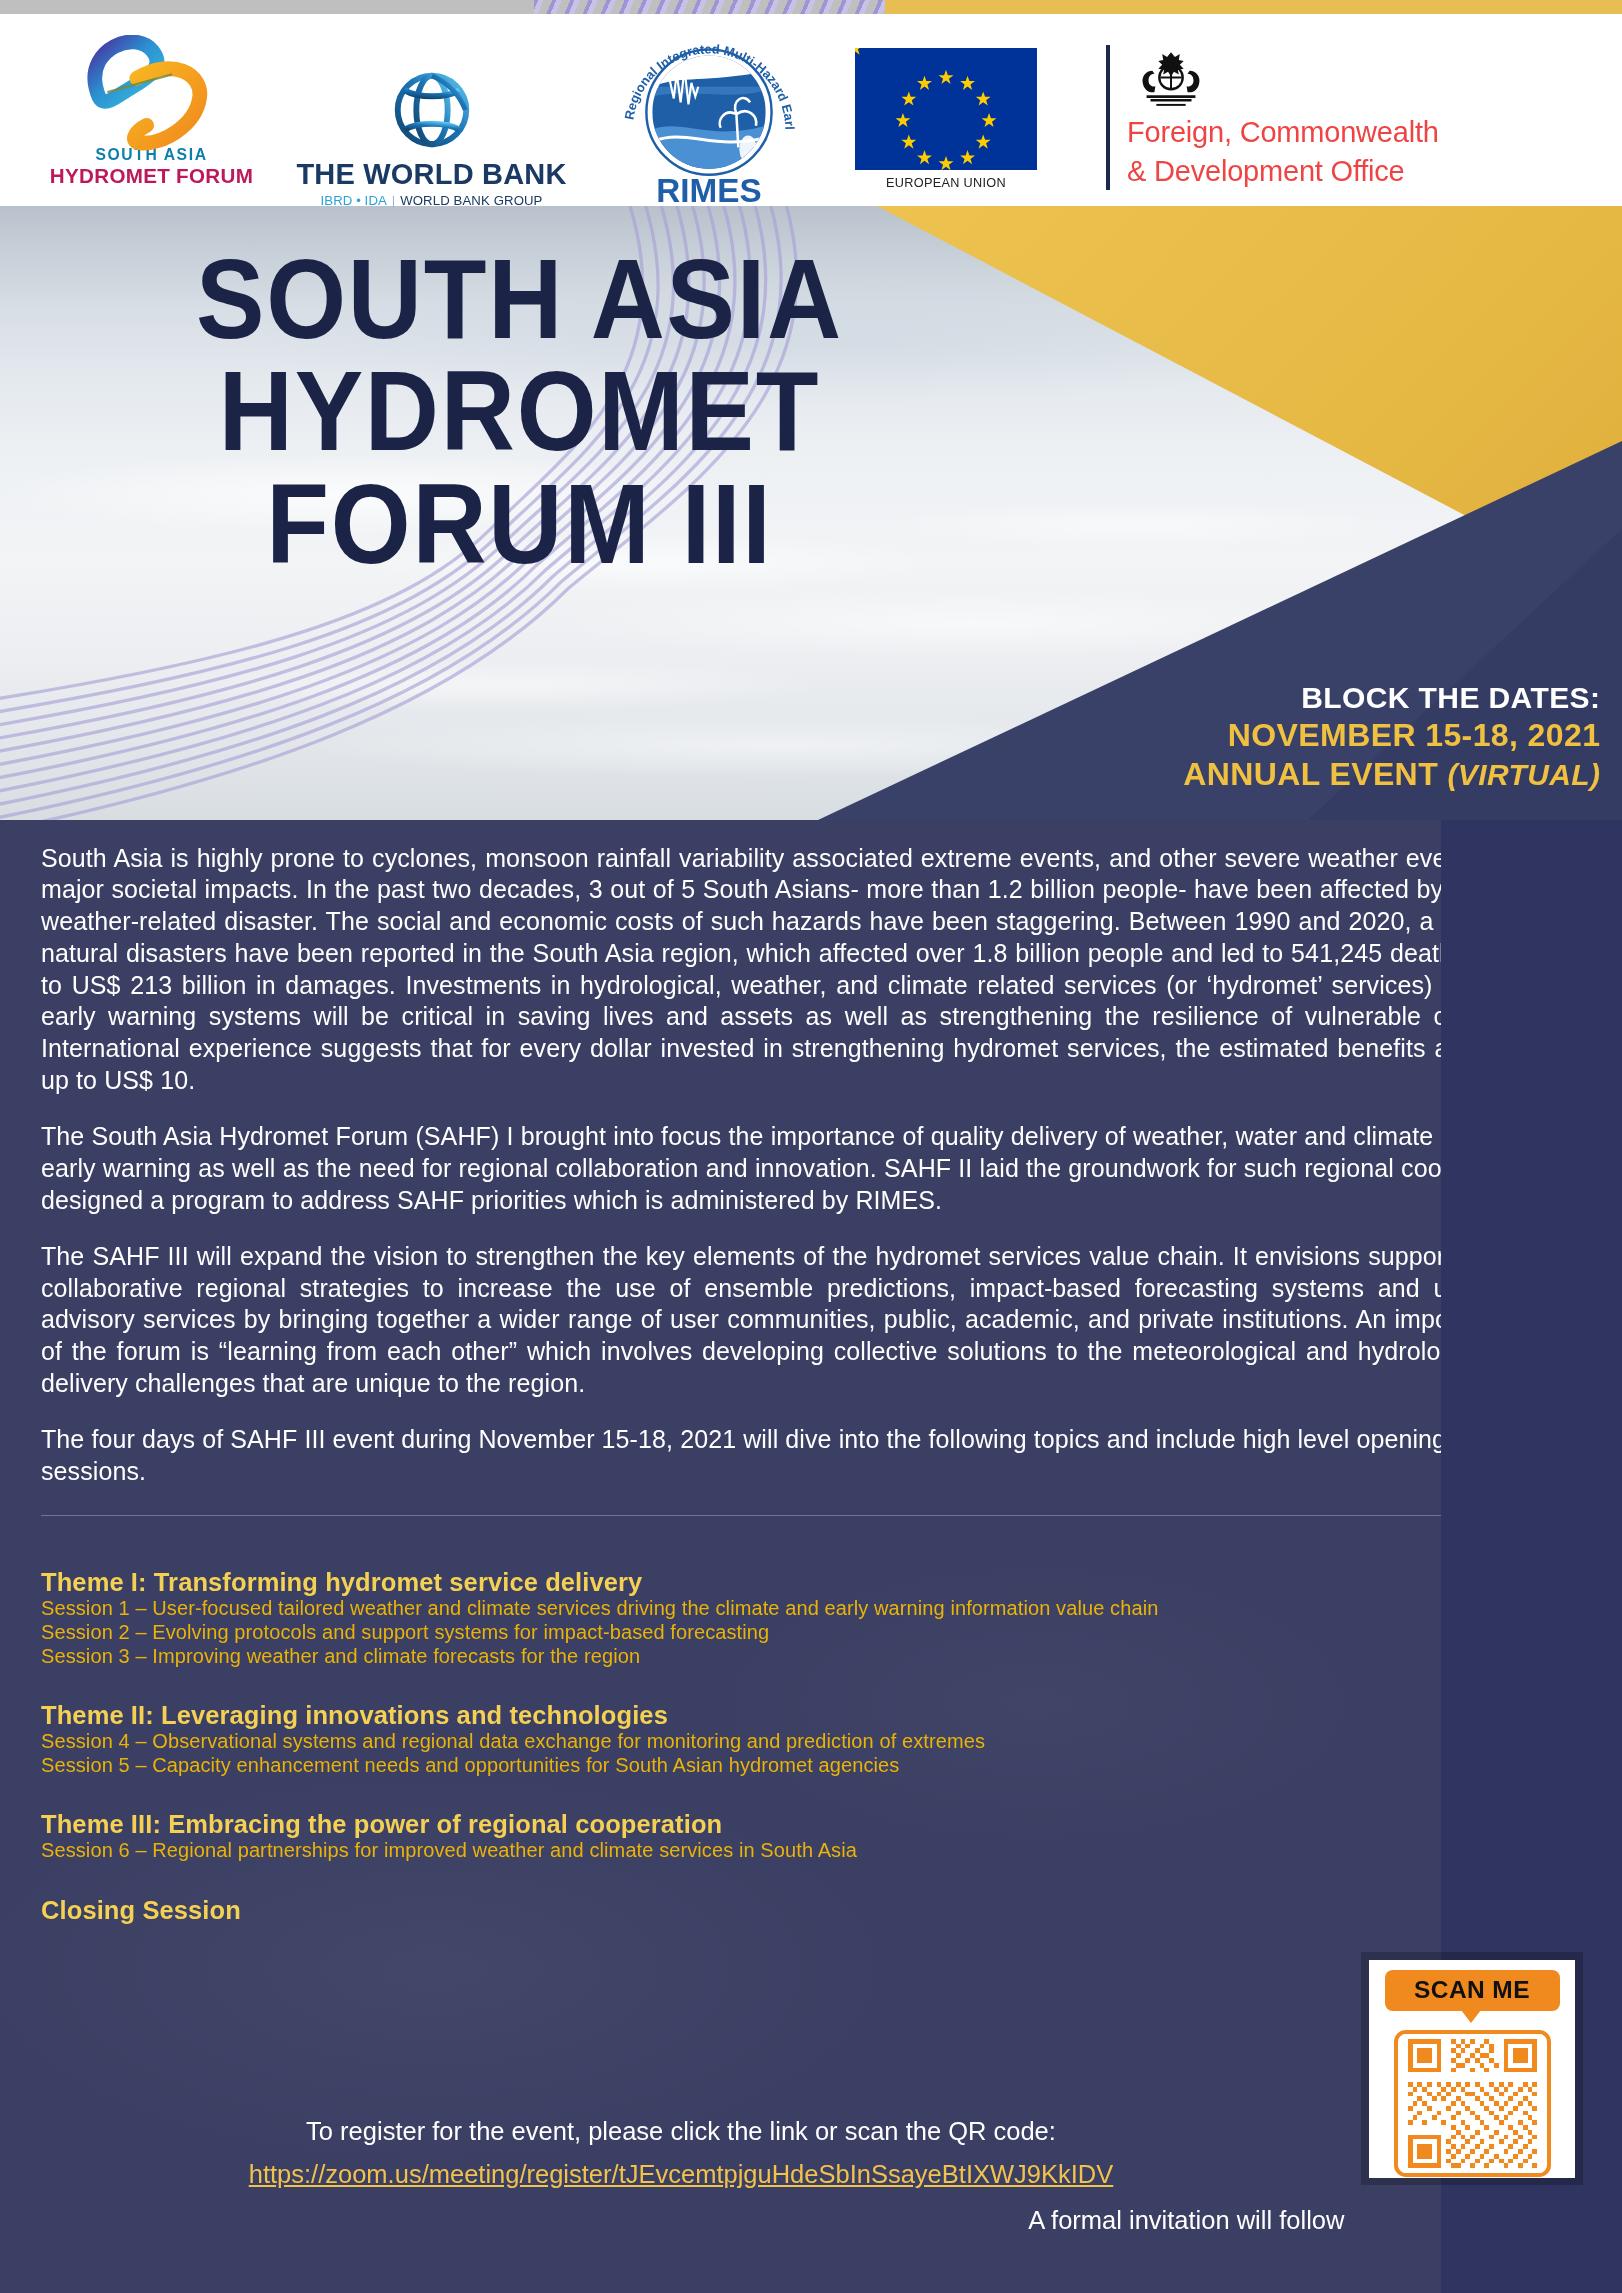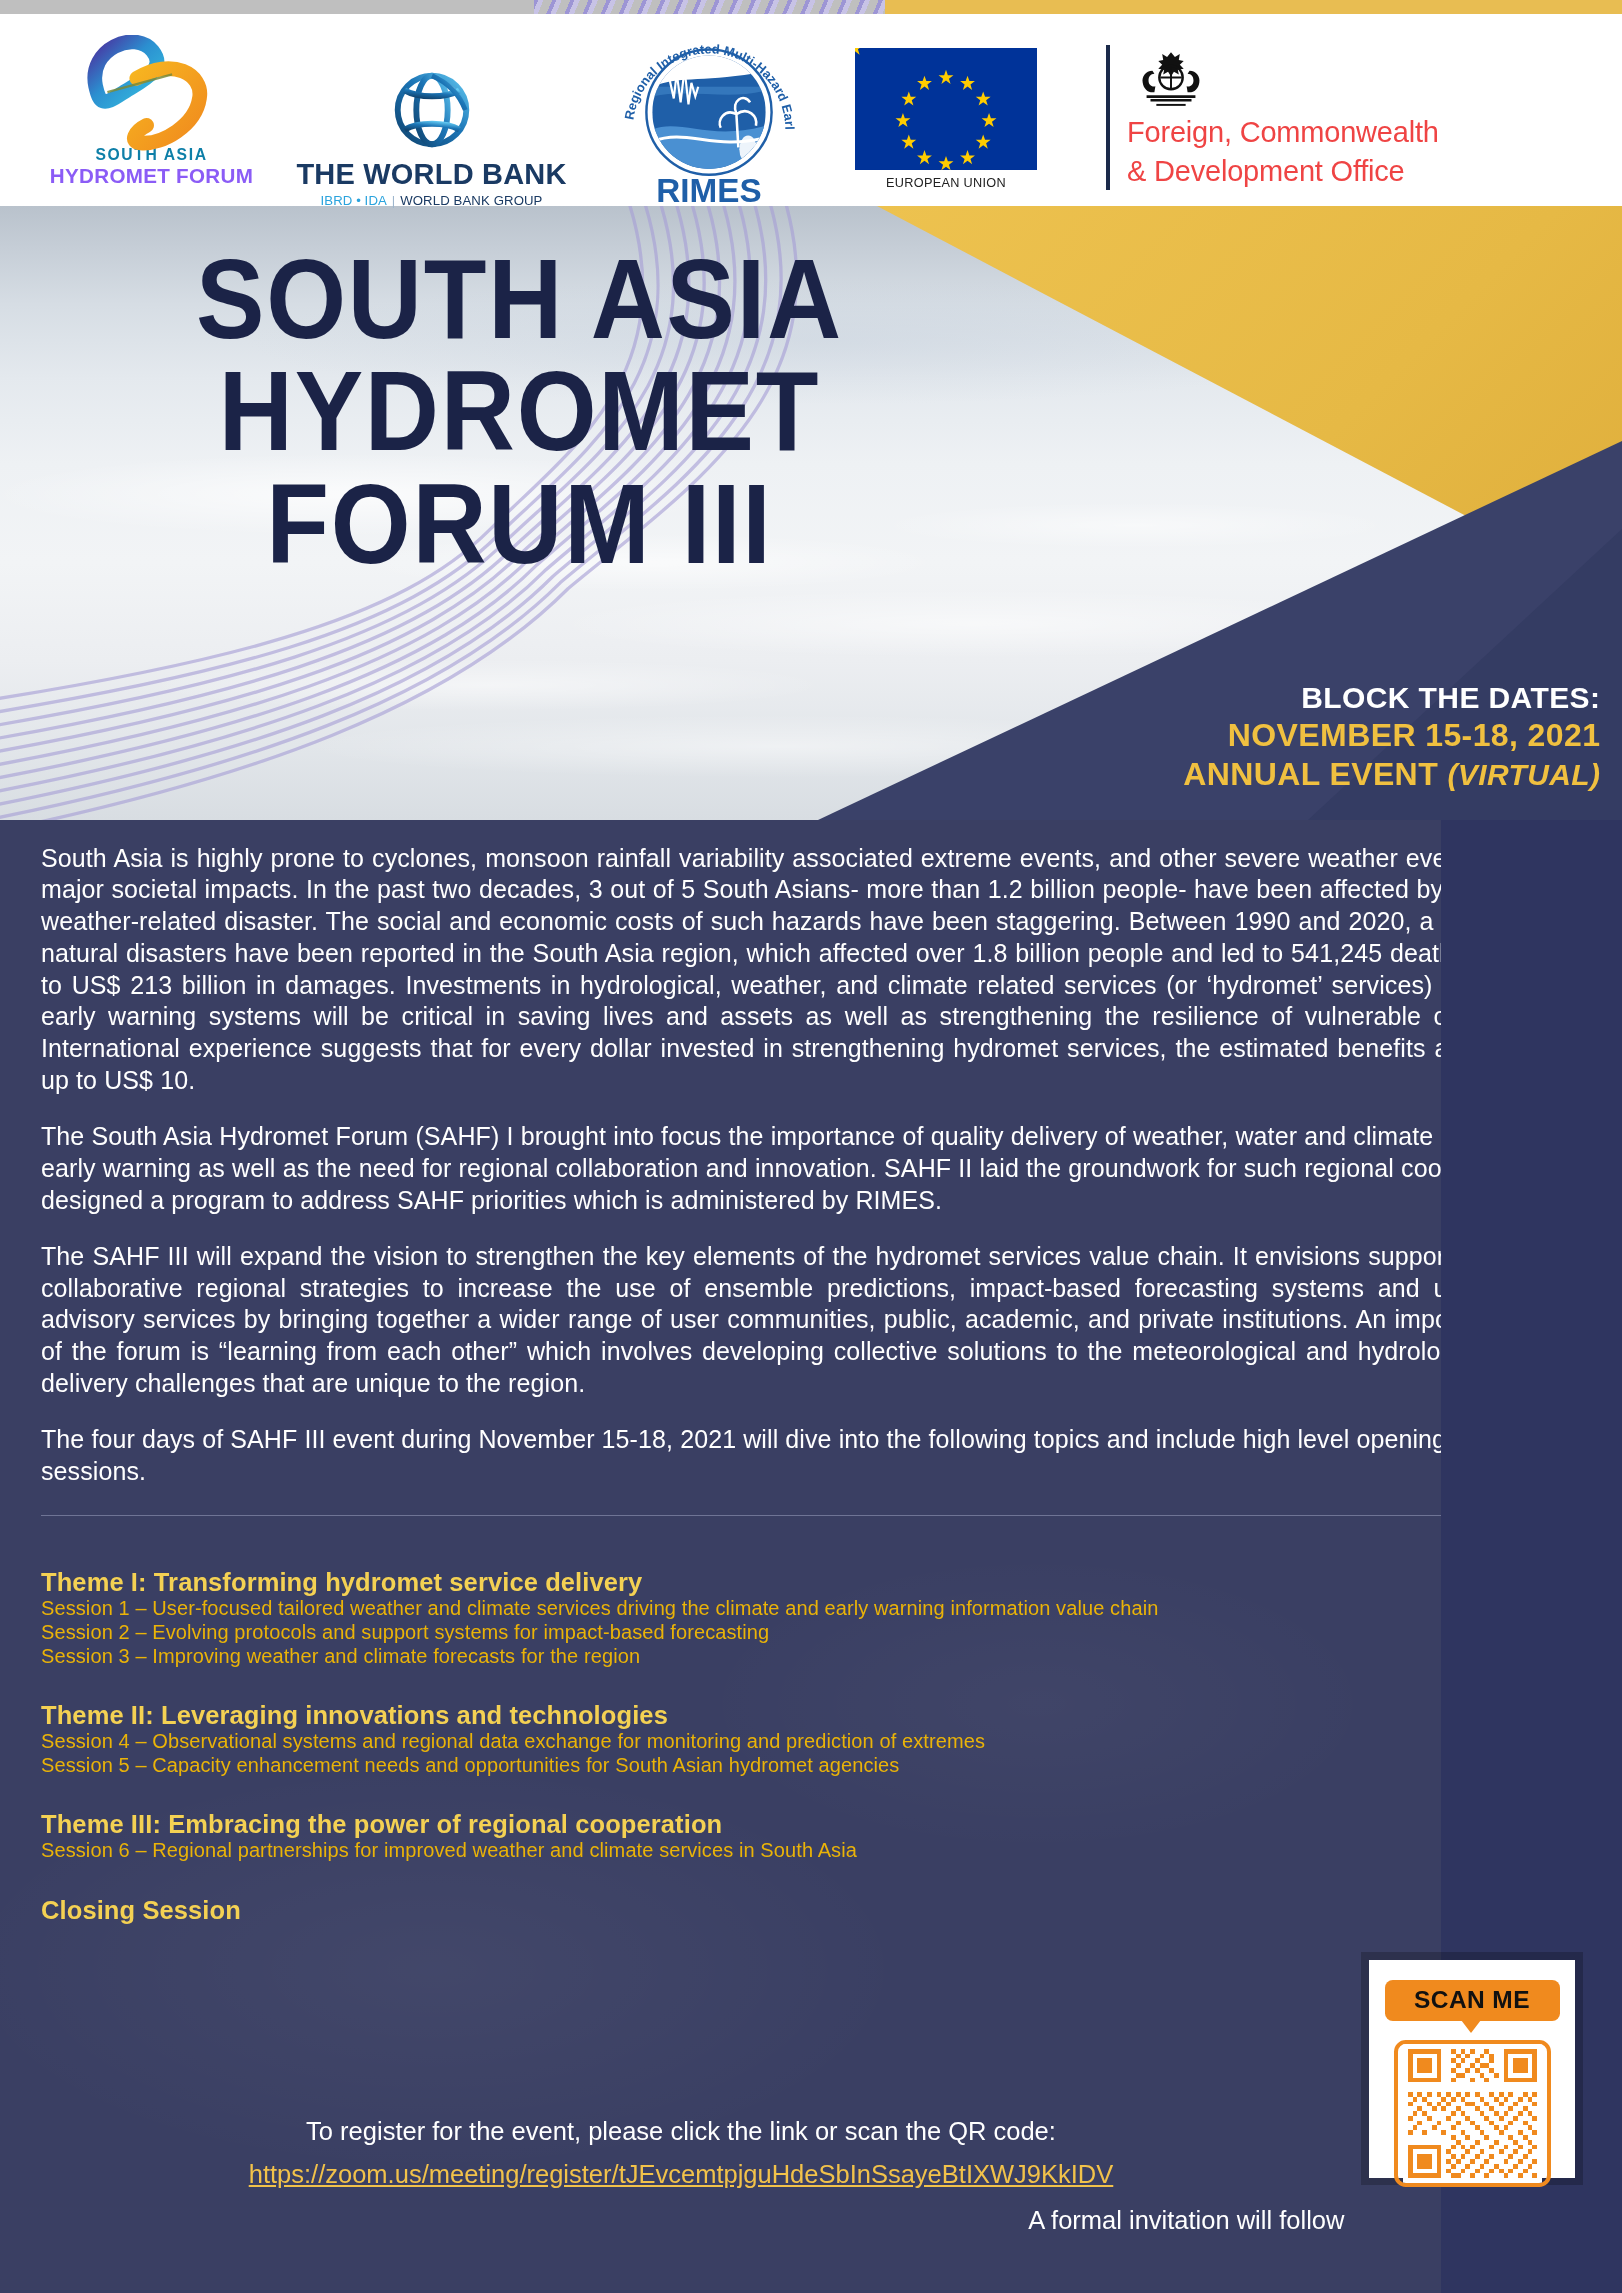--- a/index.html
+++ b/index.html
@@ -25,21 +25,21 @@
     position:absolute; top:13.7px; left:0; width:1622px; height:192px;
     background:#ffffff; z-index:25;
     display:flex; align-items:center;
   }
   .logo-slot { position:absolute; display:flex; align-items:center; justify-content:center; }
 
   
   .sahf { left:39px; top:9.8px; width:225px; height:176px; flex-direction:column; }
   .sahf .mark { width:147px; height:110px; position:relative; }
   .sahf .txt1 { font-size:15.7px; letter-spacing:1.6px; color:#0e7fa8; font-weight:700; margin-top:1px;}
-  .sahf .txt2 { font-size:20.6px; letter-spacing:0.3px; color:#8b5cf6; font-weight:800; }
+  .sahf .txt2 { font-size:20.6px; letter-spacing:0.3px; color:#be185d; font-weight:800; }
 
   
   .wb { left:270px; top:35px; width:323px; height:172px; flex-direction:column; }
   .wb .globe { width:98px; height:98px; }
   .wb .wbt1 { font-size:29px; font-weight:800; color:#1a3a63; letter-spacing:0.2px; line-height:1.06; }
   .wb .wbt2 { font-size:13.2px; font-weight:400; color:#1a3a63; letter-spacing:0.1px; margin-top:2.9px; }
   .wb .wbt2 .ibrd { color:#2aa3dd; }
   .wb .wbt2 .bar { color:#9fb6cd; padding:0 4.9px; }
 
   
@@ -144,21 +144,21 @@
   .sect .head   { color:#f4d153; font-size:25.5px; font-weight:800; letter-spacing:0.1px; }
   .sect .line   { color:#eab308;    font-size:20px; line-height:1.18; letter-spacing:0.1px;}
   .gap-m { height:33px; }
 
   
   .qrbox {
     position:absolute; left:1369px; top:1960px; width:206px; height:218px;
     background:#fff; z-index:14; padding:7.8px 9.8px 5.9px 9.8px;
   }
   .qr-tag {
-    width:175px; height:41px; margin:12px auto 0 auto; background:#f08a1e;
+    width:175px; height:41px; margin:2px auto 0 auto; background:#f08a1e;
     border-radius:7.8px; position:relative;
     display:flex; align-items:center; justify-content:center;
   }
   .qr-tag span { color:#111; font-size:24.5px; font-weight:700; letter-spacing:0.4px; }
   .qr-tag:after {
     content:""; position:absolute; bottom:-12.7px; left:50%; margin-left:-10.8px;
     border-left:10.8px solid transparent; border-right:10.8px solid transparent;
     border-top:13.7px solid #f08a1e;
   }
   .qr-frame {

